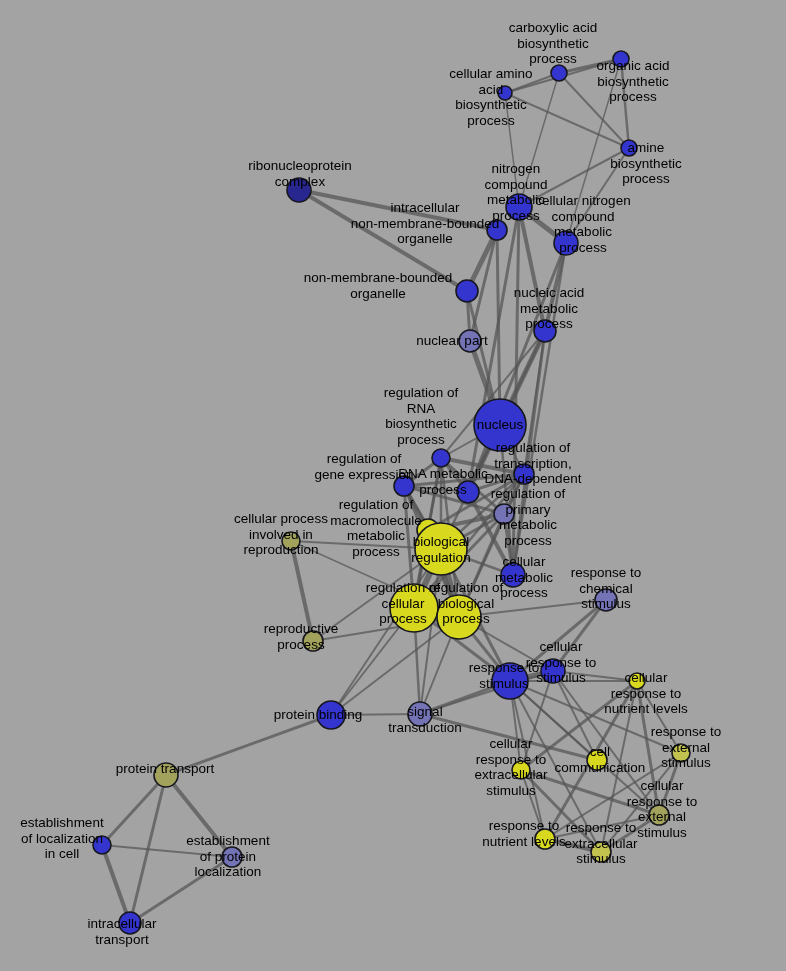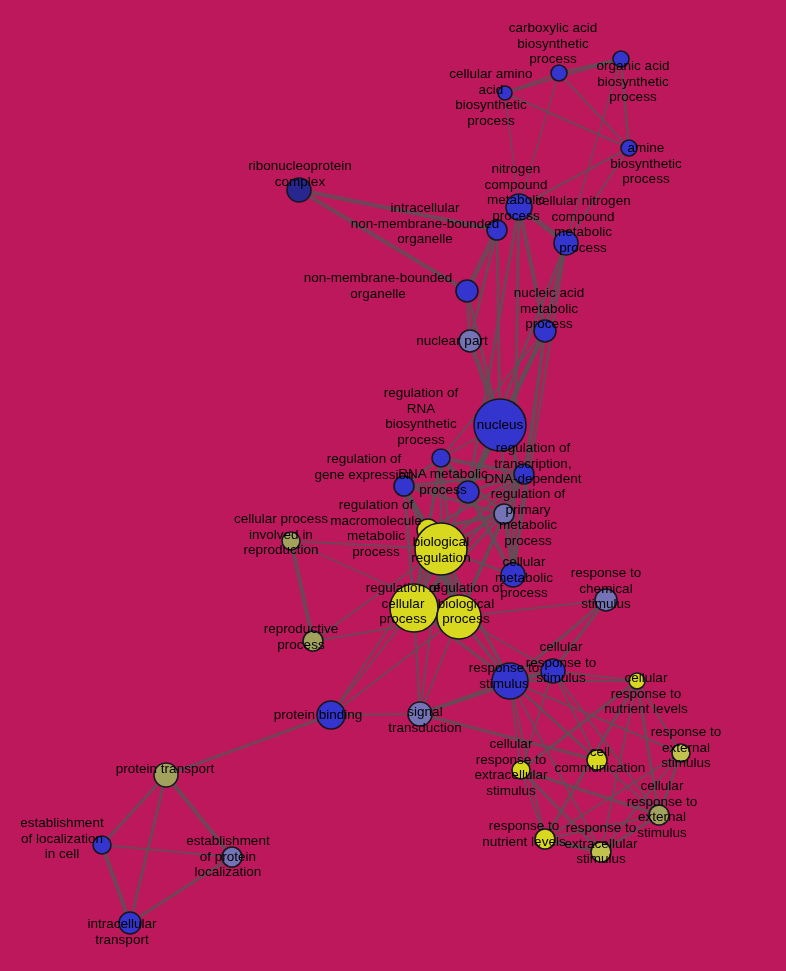--- a/index.html
+++ b/index.html
@@ -5,21 +5,21 @@
   html, body {
     margin: 0;
     padding: 0;
     background: #ffffff;
     font-family: "Liberation Sans", sans-serif;
   }
   .canvas {
     position: relative;
     width: 786px;
     height: 971px;
-    background: #be185d;
+    background: #a3a3a3;
     overflow: hidden;
   }
   svg { display: block; }
   .edge {
     stroke-linecap: round;
     opacity: 0.72;
   }
   .node {
     cursor: pointer;
   }

